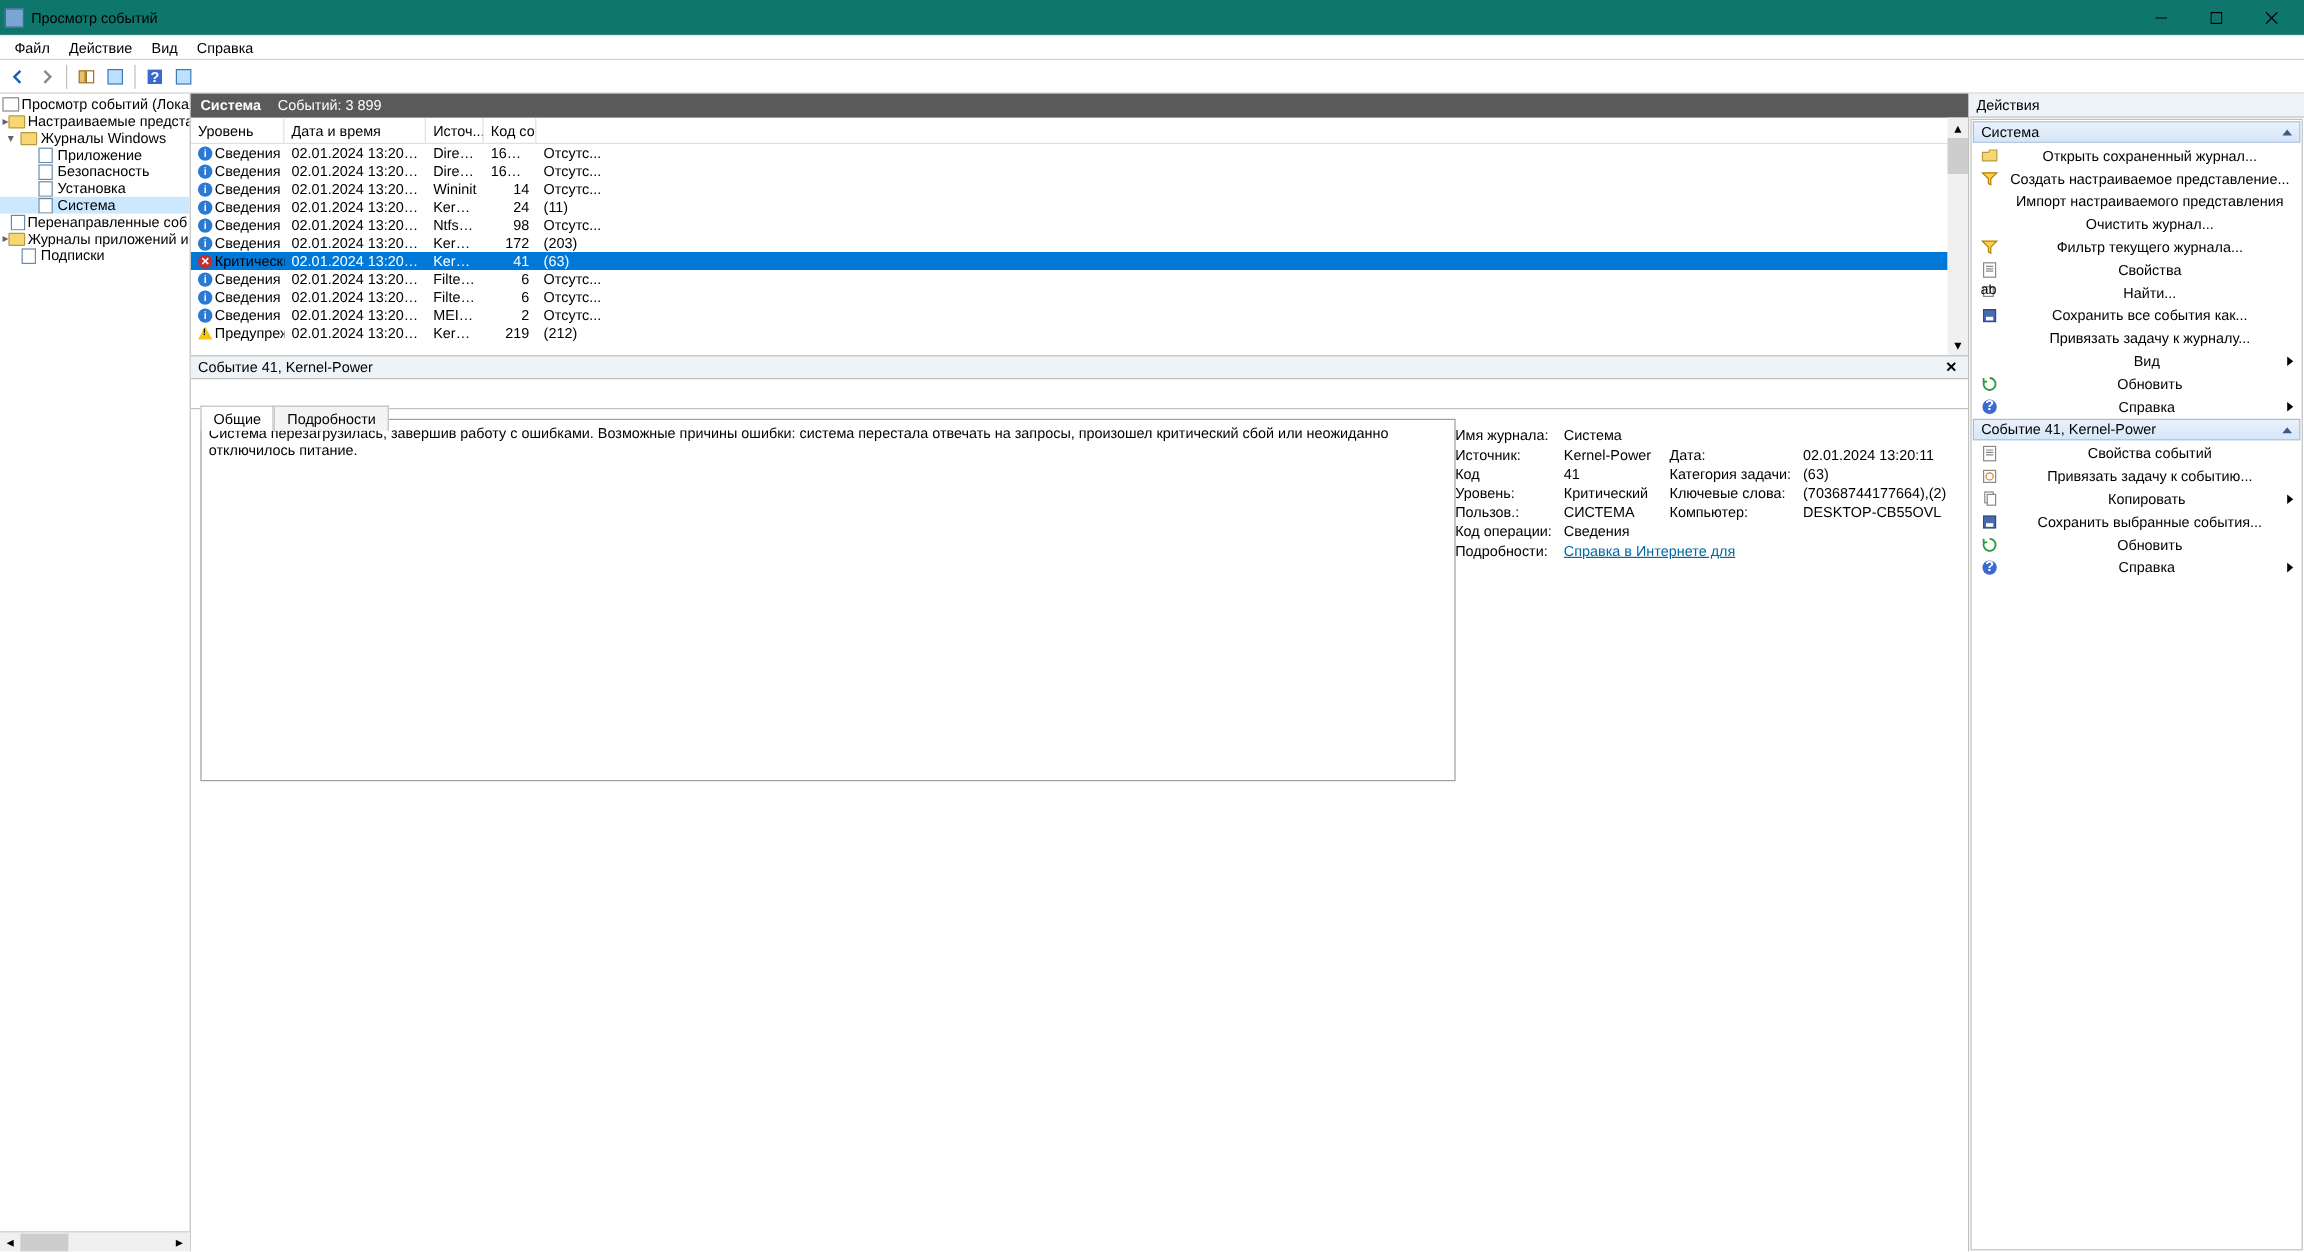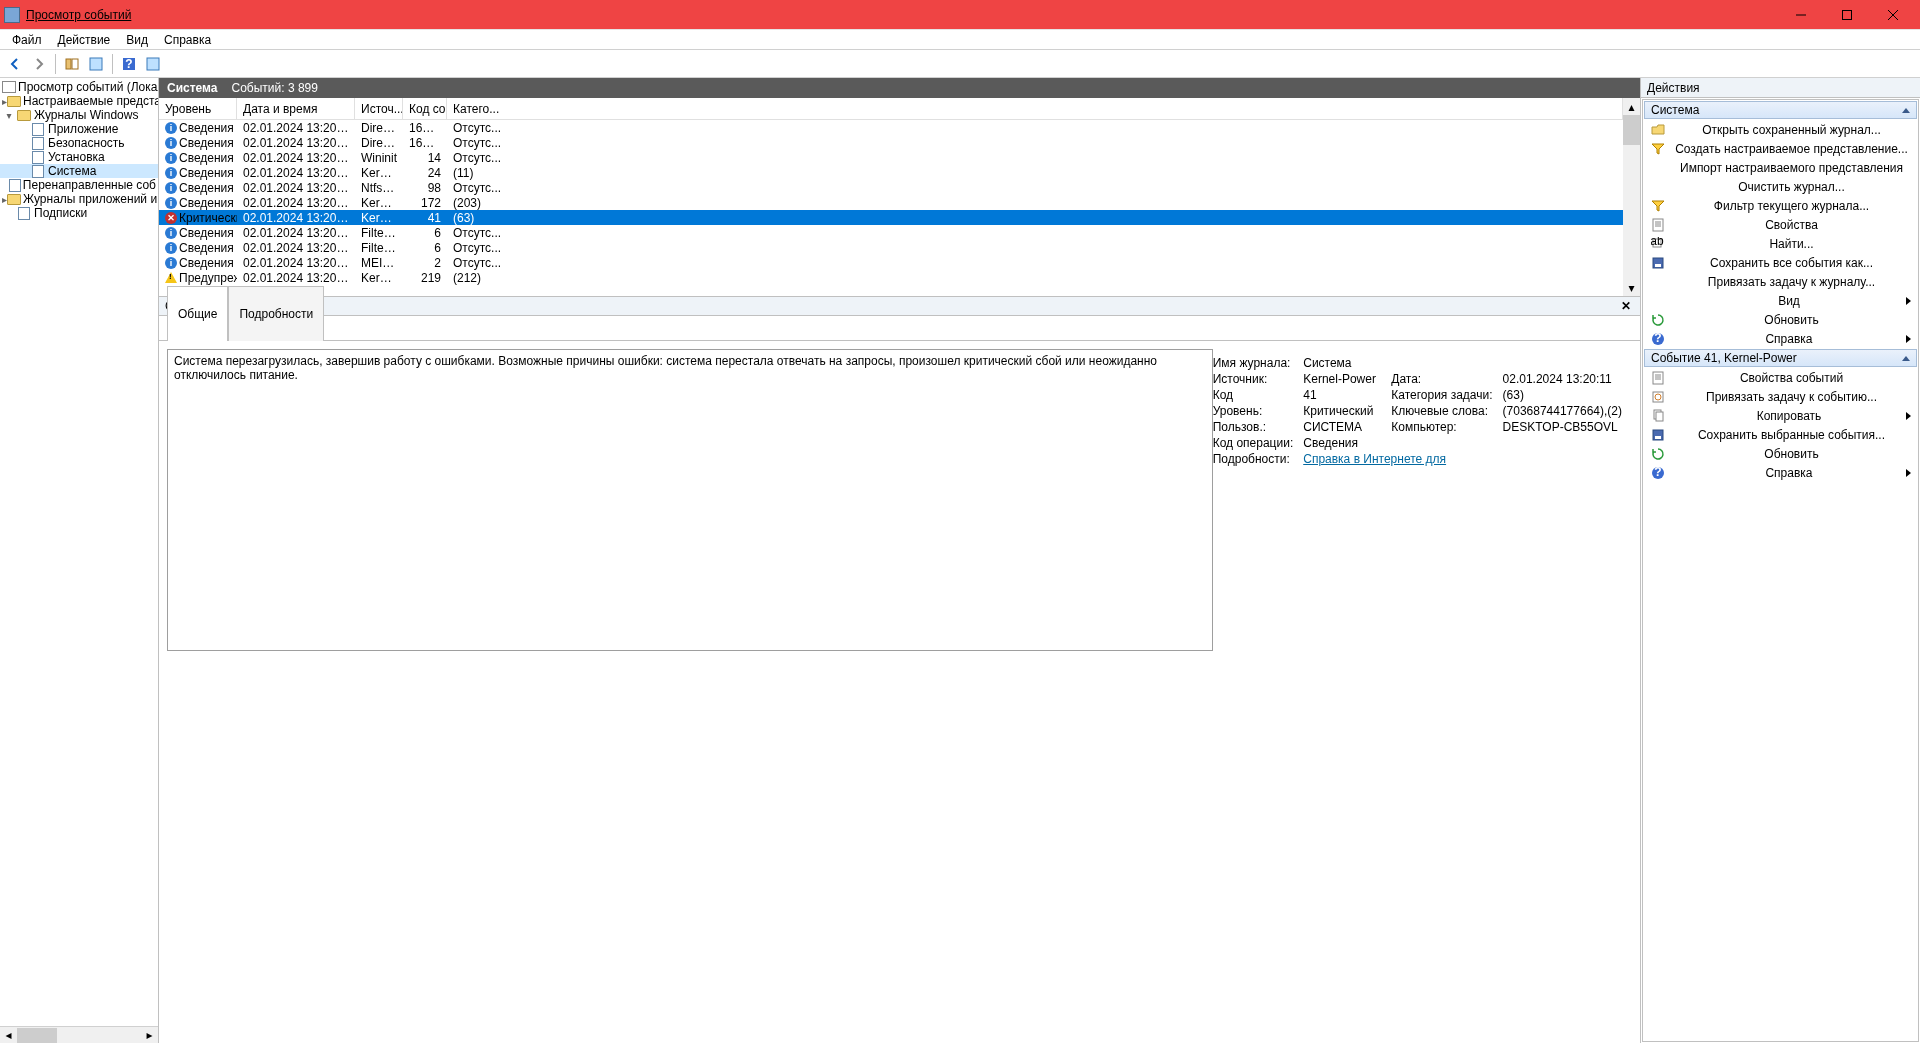--- a/index.html
+++ b/index.html
@@ -1,18 +1,18 @@
 <!DOCTYPE html>
 <html><head>
 <meta charset="utf-8">
 <style>
 *{box-sizing:border-box;margin:0;padding:0;font-family:"Segoe UI",Tahoma,sans-serif;font-size:12px;color:#000;}
 body{background:#fff;width:1920px;height:1043px;overflow:hidden;display:flex;flex-direction:column;}
 
-.titlebar{height:30px;background:#ef4444;display:flex;align-items:center;padding:0 4px;border-bottom:1px solid #e5e5e5;text-decoration:underline;}
+.titlebar{height:30px;background:#0f766e;display:flex;align-items:center;padding:0 4px;border-bottom:1px solid #e5e5e5;}
 .titlebar .app-icon{width:16px;height:16px;margin-right:6px;background:#7aa6d6;border:1px solid #4a6a8a;}
 .titlebar .title{flex:0 0 auto;}
 .titlebar .spacer{flex:1;}
 .titlebar .winbtn{width:46px;height:30px;display:flex;align-items:center;justify-content:center;}
 .titlebar .winbtn svg{width:10px;height:10px;}
 
 .menubar{height:20px;display:flex;align-items:center;padding:0 4px;border-bottom:1px solid #d0d0d0;}
 .menubar .mitem{padding:2px 8px;}
 
 .toolbar{height:28px;display:flex;align-items:center;padding:2px 4px;border-bottom:1px solid #d0d0d0;gap:2px;}
@@ -53,21 +53,21 @@
 .lv-warn::after{content:"!";position:absolute;left:-2px;top:0px;font-size:8px;font-weight:bold;color:#000;}
 .vscroll{width:17px;background:#f0f0f0;display:flex;flex-direction:column;}
 .vscroll .varrow{height:17px;display:flex;align-items:center;justify-content:center;}
 .vscroll .vtrack{flex:1;position:relative;}
 .vscroll .vthumb{position:absolute;left:0;top:0;width:17px;height:30px;background:#cdcdcd;}
 
 .detail-head{height:20px;background:#eef3f8;border-top:1px solid #c0c0c0;border-bottom:1px solid #c0c0c0;display:flex;align-items:center;padding:0 6px;}
 .detail-head .dh-title{flex:1;}
 .detail-head .dh-close{width:16px;height:16px;display:flex;align-items:center;justify-content:center;font-weight:bold;}
 .tabs{height:24px;display:flex;align-items:flex-end;padding:4px 8px 0 8px;gap:0;}
-.tab{padding:20px 10px;border:1px solid #c0c0c0;border-bottom:none;background:#f4f4f4;position:relative;top:1px;}
+.tab{padding:3px 10px;border:1px solid #c0c0c0;border-bottom:none;background:#f4f4f4;position:relative;top:19px;}
 .tab.act{background:#fff;z-index:2;}
 .tabbody{flex:1;border-top:1px solid #c0c0c0;padding:8px;display:flex;flex-direction:row;min-height:0;}
 .msgbox{border:1px solid #9e9e9e;padding:4px 6px;height:302px;overflow:hidden;background:#fff;}
 .propgrid{padding:6px 0 0 0;}
 .propgrid table{border-collapse:collapse;}
 .propgrid td{padding:1px 10px 1px 0;vertical-align:top;white-space:nowrap;}
 .propgrid td.lbl{width:72px;}
 .propgrid td.lbl2{width:110px;}
 .link{color:#0369a1;text-decoration:underline;cursor:pointer;}
 
@@ -243,21 +243,20 @@
       <span style="font-weight:bold">Система</span>
       <span>Событий: 3 899</span>
     </div>
     <div class="list-wrap" style="height:198px;">
       <div class="list">
         <div class="cols">
           <div class="col" style="width:78px">Уровень</div>
           <div class="col" style="width:118px">Дата и время</div>
           <div class="col" style="width:48px">Источ...</div>
           <div class="col" style="width:44px">Код со...</div>
-          <div class="col" style="flex:1">Катего...</div>
         </div>
         <div class="rows" id="rows">
             <div class="row">
               <div class="cell" style="width:78px;display:flex;align-items:center">
                 <span class="lv-icon">
                   <span class="lv-info">i</span>
                 </span>
                 <span>Сведения</span>
               </div>
               <div class="cell" style="width:118px">02.01.2024 13:20:13</div>

